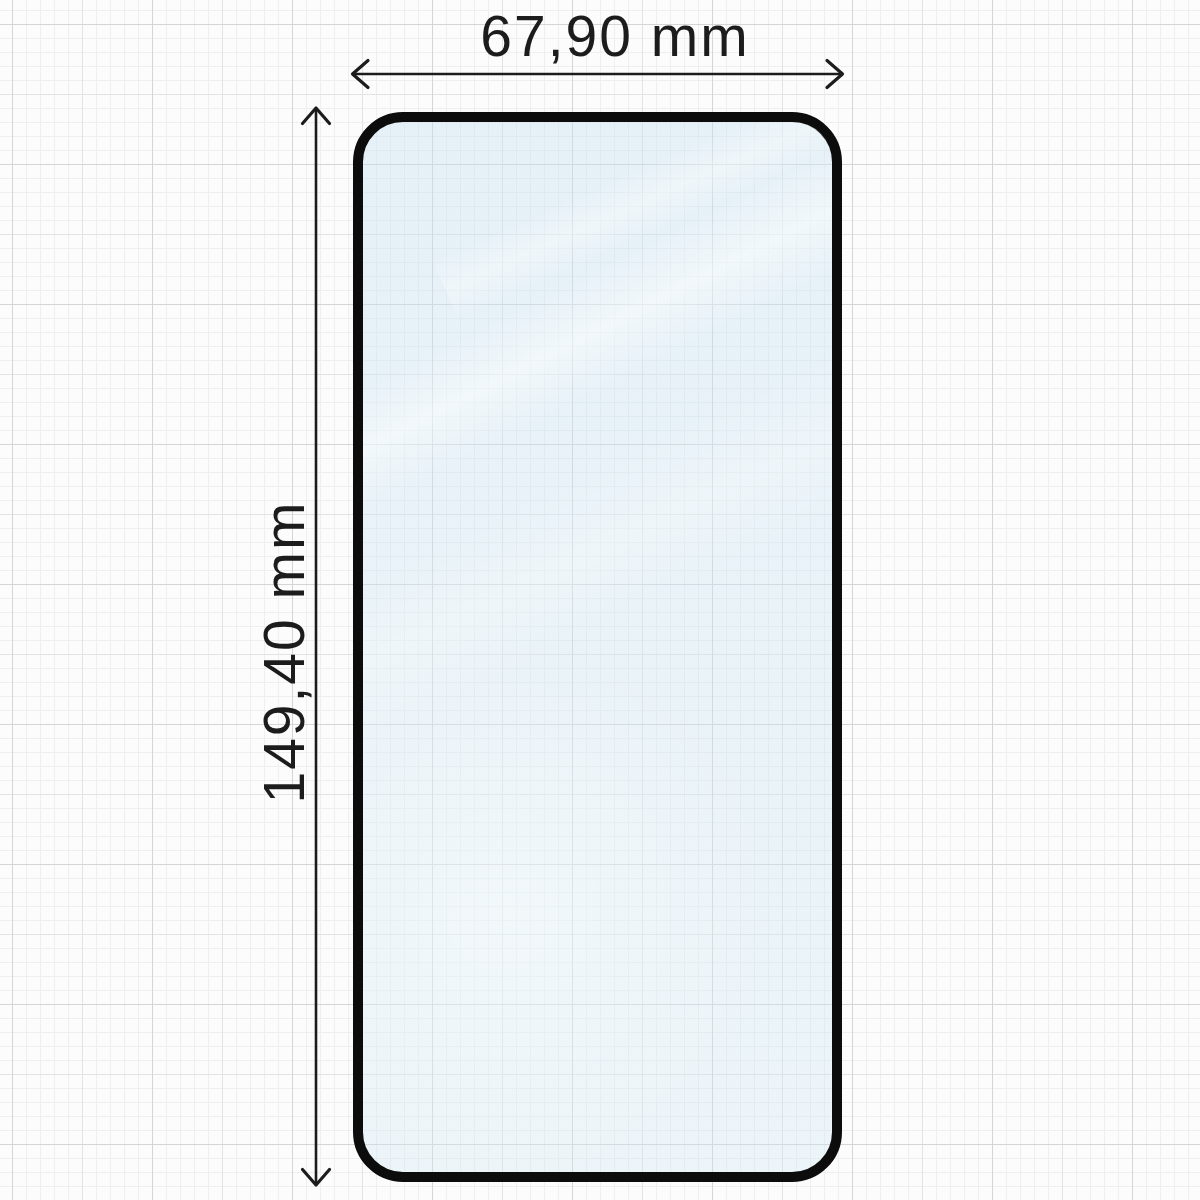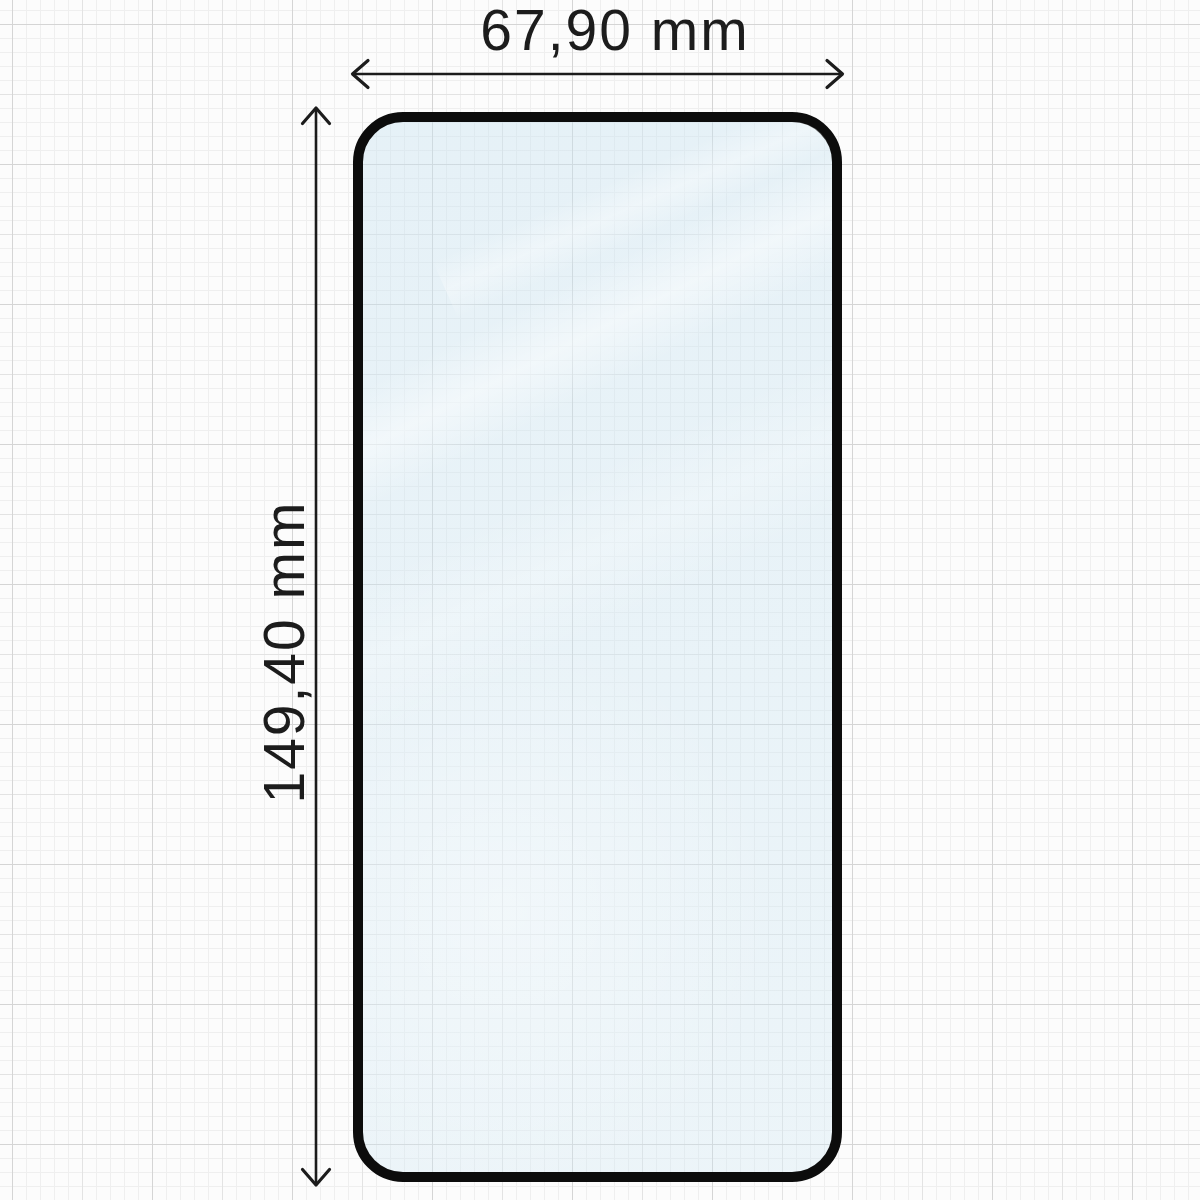--- a/index.html
+++ b/index.html
@@ -98,21 +98,21 @@
     position: absolute;
     color: #1c1c1c;
     font-size: 57px;
     font-weight: 500;
     letter-spacing: 2px;
     line-height: 1;
     white-space: nowrap;
   }
   .dim-label-width {
     left: 615px;
-    top: 2px;
+    top: 8px;
     transform: translateX(-50%);
   }
   .dim-label-height {
     left: 284px;
     top: 652px;
     transform: translate(-50%, -50%) rotate(-90deg);
   }
 </style>
 </head>
 <body>

